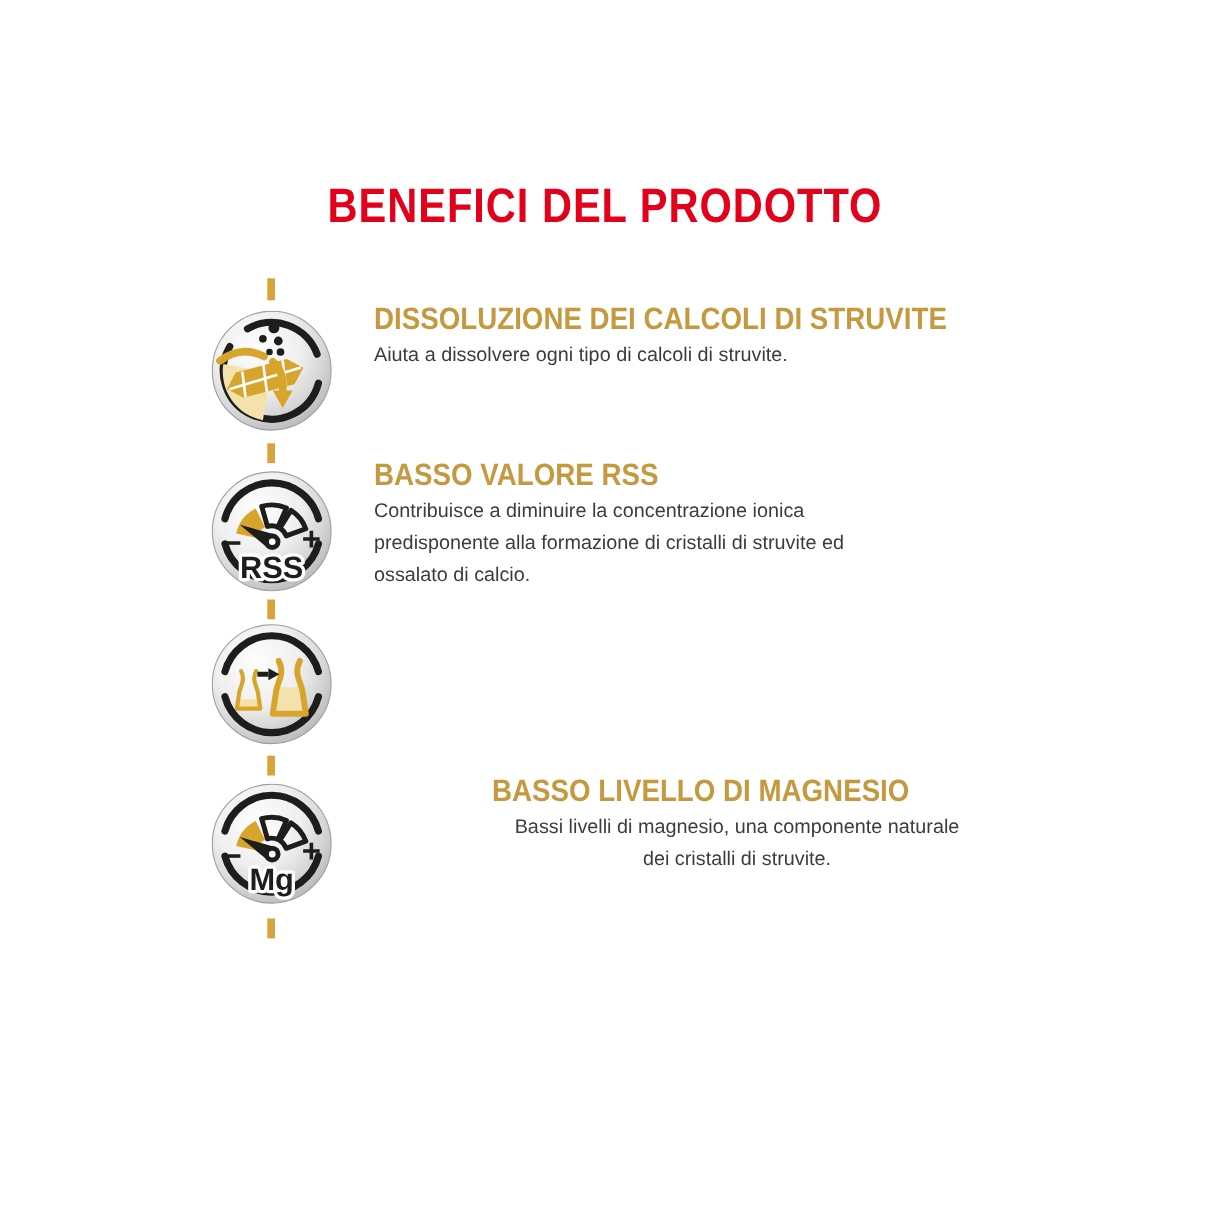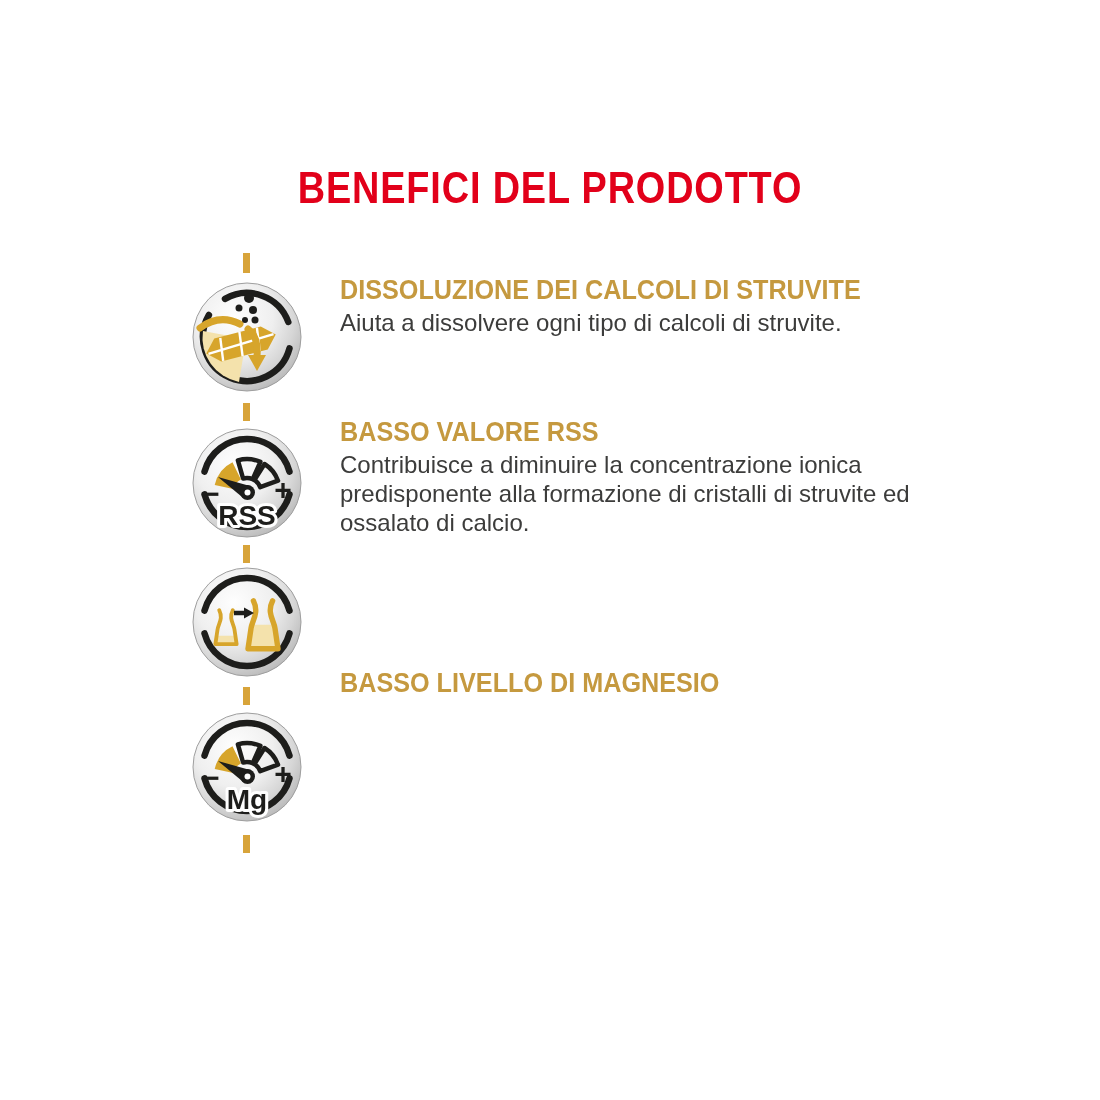--- a/index.html
+++ b/index.html
@@ -15,21 +15,21 @@
     transform:scaleX(0.86);white-space:nowrap;
   }
   .dash{position:absolute;left:243px;width:7px;background:var(--dash-gold);}
   .benefit-icon{position:absolute;left:192px;width:110px;height:110px;}
   .benefit-text{position:absolute;left:340px;width:660px;}
   .benefit-heading{
     font-size:28px;font-weight:bold;color:var(--heading-gold);line-height:30px;
     transform:scaleX(0.9);transform-origin:left top;white-space:nowrap;
   }
   .benefit-body{
-    margin-top:3px;font-size:24px;line-height:29px;color:var(--body-text);
+    margin-top:3px;font-size:18px;line-height:29px;color:var(--body-text);
     white-space:pre-line;
   }
   .line-seg{position:absolute;top:901px;height:13px;background:var(--brand-red);}
   .line-seg.fade{
     background:linear-gradient(to right, var(--brand-red) 0%, var(--brand-red) 76%, rgba(226,0,26,0) 100%);
   }
   .crown{position:absolute;left:206px;top:880px;}
   svg text{font-family:"Liberation Sans",sans-serif;}
 </style>
 </head>
@@ -146,22 +146,24 @@
     <path d="M22.7,57.1 A33 33 0 0 1 40.5,34.3 L48.9,51.4 A14 14 0 0 0 41.3,61.1 Z" fill="var(--icon-gold)"></path>
     <path d="M45.9,32.3 A33 33 0 0 1 68.4,33.9 L60.7,51.2 A14 14 0 0 0 51.1,50.5 Z" fill="none" stroke="var(--ring-black)" stroke-width="4.5" stroke-linejoin="round"></path>
     <path d="M72.5,36 A33 33 0 0 1 86,52.7 L68.2,59.2 A14 14 0 0 0 62.4,52.1 Z" fill="none" stroke="var(--ring-black)" stroke-width="4.5" stroke-linejoin="round"></path>
     <polygon points="26,49 58,58 52.5,71" fill="var(--ring-black)"></polygon>
     <circle cx="55.5" cy="64.5" r="7.5" fill="var(--ring-black)"></circle>
     <circle cx="55.5" cy="64.5" r="3" fill="#ffffff"></circle>
     <text x="19" y="76" font-size="30" font-weight="bold" fill="var(--ring-black)" text-anchor="middle">−</text>
     <text x="91" y="72" font-size="30" font-weight="bold" fill="var(--ring-black)" text-anchor="middle">+</text>
     <text x="55" y="97" font-size="28" font-weight="bold" fill="var(--ring-black)" text-anchor="middle" stroke="#ffffff" stroke-width="6" paint-order="stroke" stroke-linejoin="round">Mg</text>
   </svg>
-  <div class="benefit-text" style="top:668px;">
+  <div class="benefit-text" style="top:704px;text-align:center;">
     <div class="benefit-heading">BASSO LIVELLO DI MAGNESIO</div>
+    <div class="benefit-body">Bassi livelli di magnesio, una componente naturale
+dei cristalli di struvite.</div>
   </div>
 
   <div class="line-seg" style="left:150px;width:52px;"></div>
   <div class="line-seg fade" style="left:297px;width:600px;"></div>
   <svg class="crown" width="84" height="52" viewBox="0 0 84 52">
     <g fill="var(--brand-red)">
       <circle cx="6" cy="21" r="4.6"></circle>
         <circle cx="23" cy="10" r="5.2"></circle>
         <circle cx="42" cy="6.5" r="5.6"></circle>
       <circle cx="61" cy="10" r="5.2"></circle>

